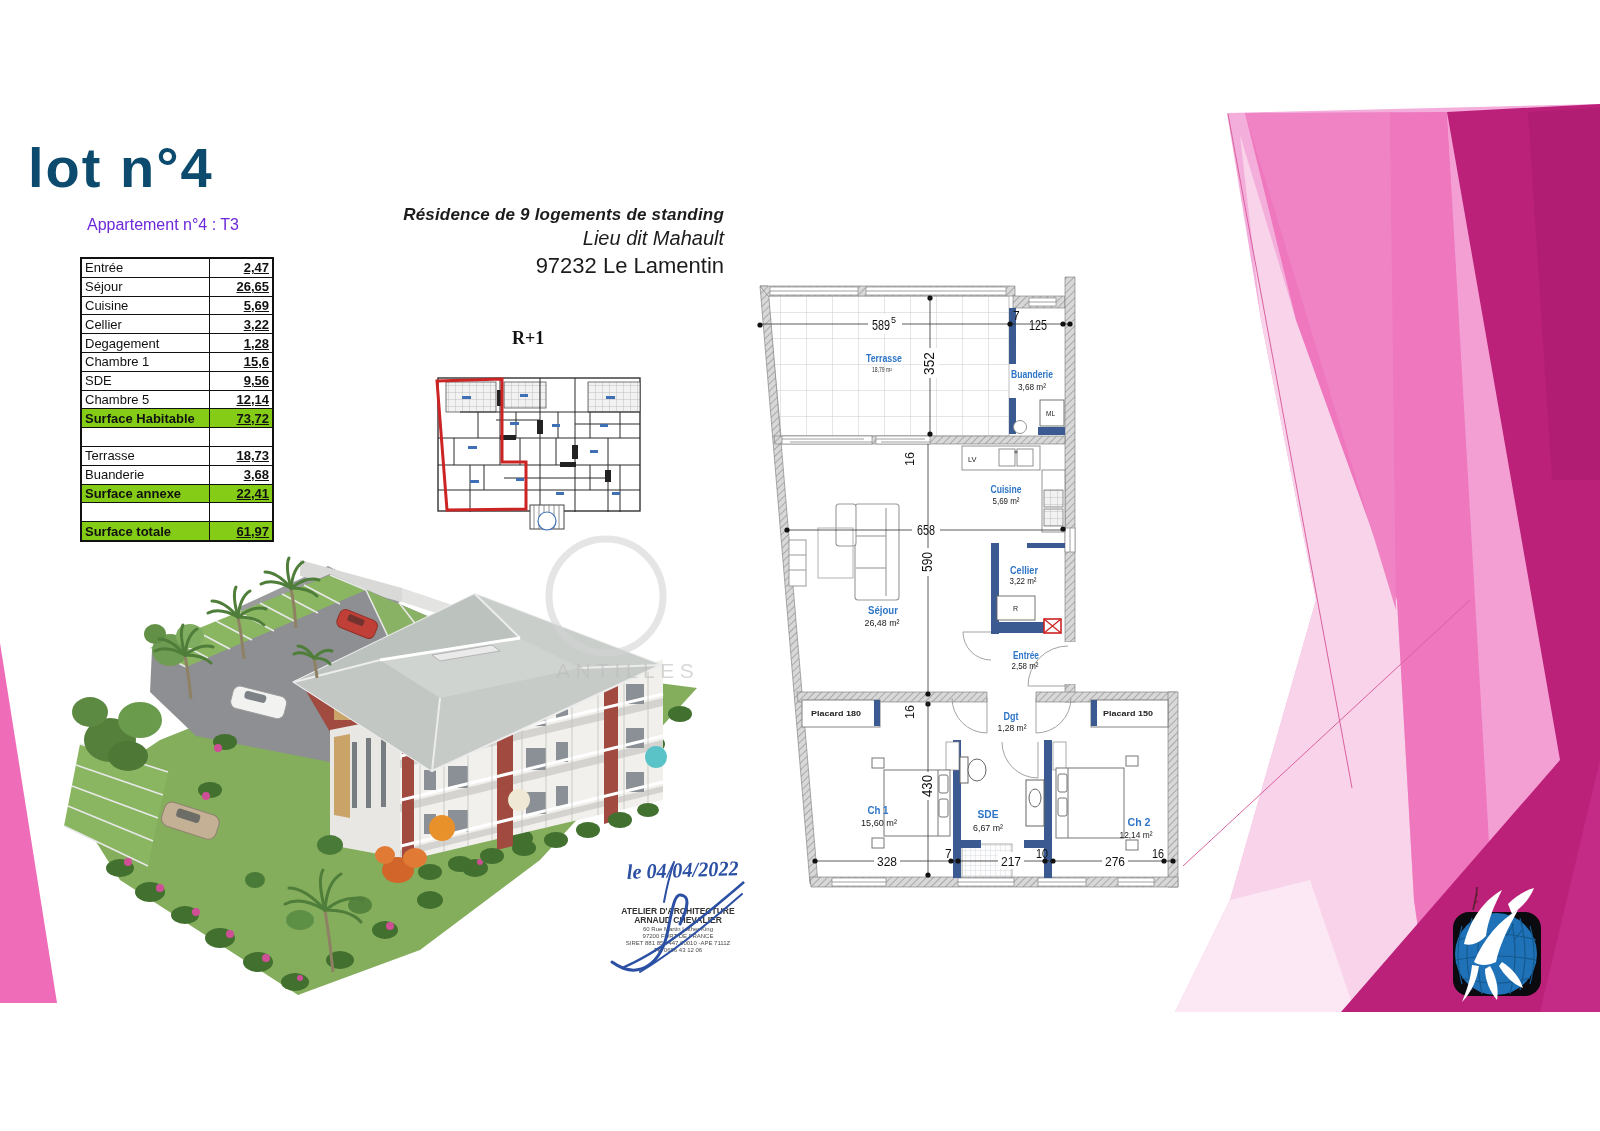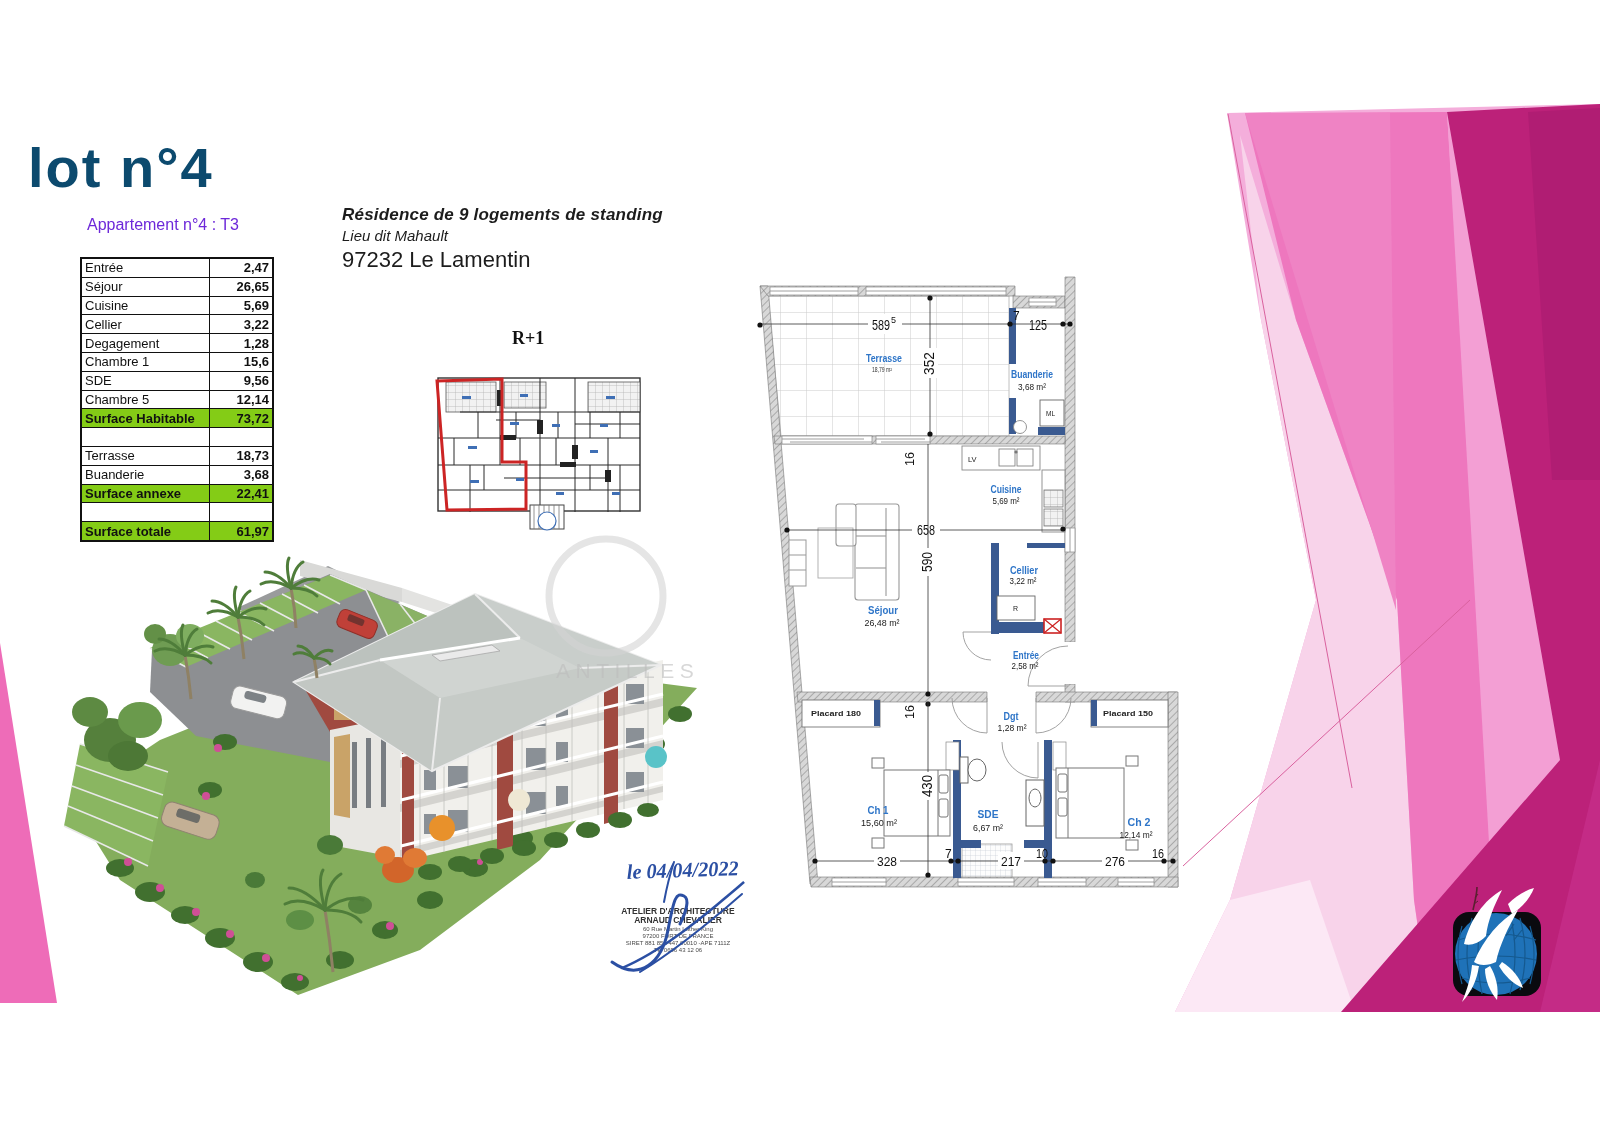--- a/index.html
+++ b/index.html
@@ -3,26 +3,26 @@
 <meta charset="utf-8">
 <style>
 html,body{margin:0;padding:0;background:#fff;}
 #page{position:relative;width:1600px;height:1131px;overflow:hidden;background:#fff;font-family:"Liberation Sans",sans-serif;}
 .abs{position:absolute;}
 #lot{left:28px;top:135px;font-size:56px;color:#0c4a6e;letter-spacing:2px;font-weight:bold;}
 #apt{left:87px;top:216px;font-size:16px;color:#6d28d9;}
 table.tb{position:absolute;left:80px;top:257px;width:189px;table-layout:fixed;border-collapse:collapse;font-family:"Liberation Sans",sans-serif;font-size:13px;color:#111;border:2px solid #111;}
 table.tb td{border:1px solid #111;height:17.8px;padding:0 3px 0 3px;line-height:17px;overflow:hidden;white-space:nowrap;}
 table.tb td.l{width:121px;}
-table.tb td.v{width:56px;text-align:right;font-weight:bold;}
+table.tb td.v{width:56px;text-align:right;font-weight:bold;text-decoration:underline;}
 table.tb tr.g td{background:#84cc16;font-weight:bold;}
-#hdr{left:342px;top:205px;width:382px;text-align:left;color:#1c1c1c;}
+#hdr{left:342px;top:205px;width:382px;text-align:right;color:#1c1c1c;}
 #hdr .h1{font-size:17px;font-style:italic;font-weight:bold;letter-spacing:0.2px;}
 #hdr .h2{font-size:30px;font-style:italic;font-weight:bold;margin-top:3px;}
-#hdr .h3{font-size:15px;font-style:italic;margin-top:2px;}
+#hdr .h3{font-size:20px;font-style:italic;margin-top:2px;}
 #hdr .h4{font-size:22px;margin-top:3px;}
 #rp1{left:512px;top:328px;font-size:18px;font-weight:bold;color:#111;font-family:Liberation Serif, serif;}
 </style>
 </head>
 <body>
 <div id="page">
 
 <svg class="abs" style="left:0;top:0" width="1600" height="1131" viewBox="0 0 1600 1131">
 <defs>
 <pattern id="hw" width="5" height="5" patternUnits="userSpaceOnUse" patternTransform="rotate(45)">

